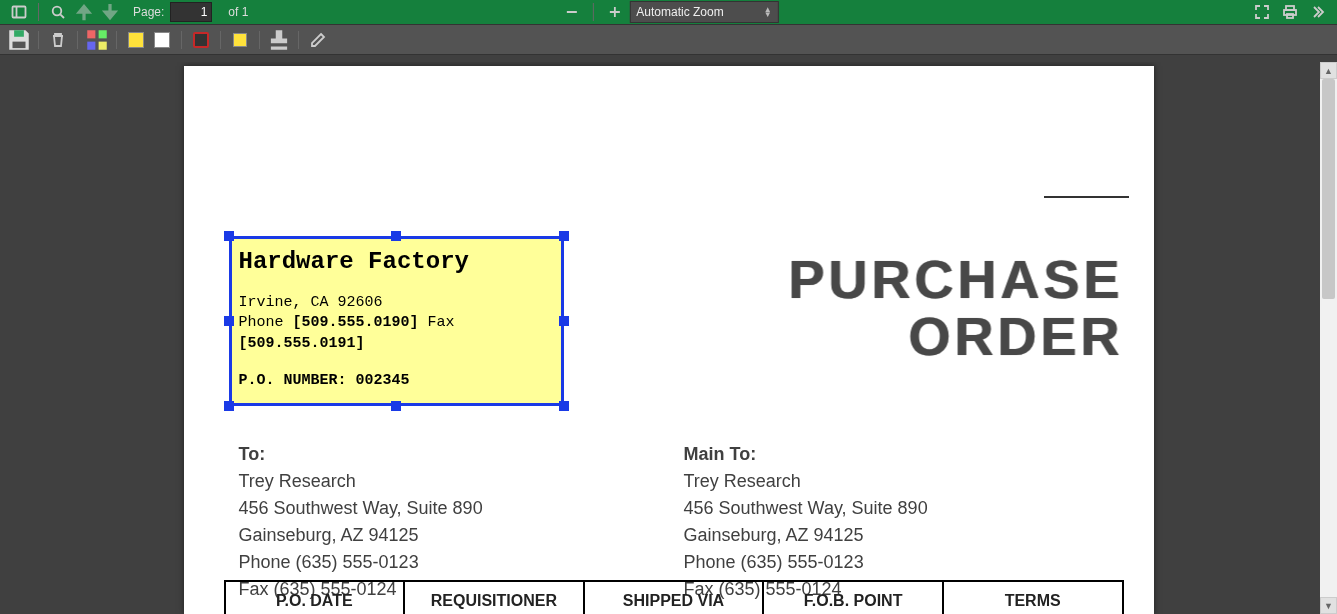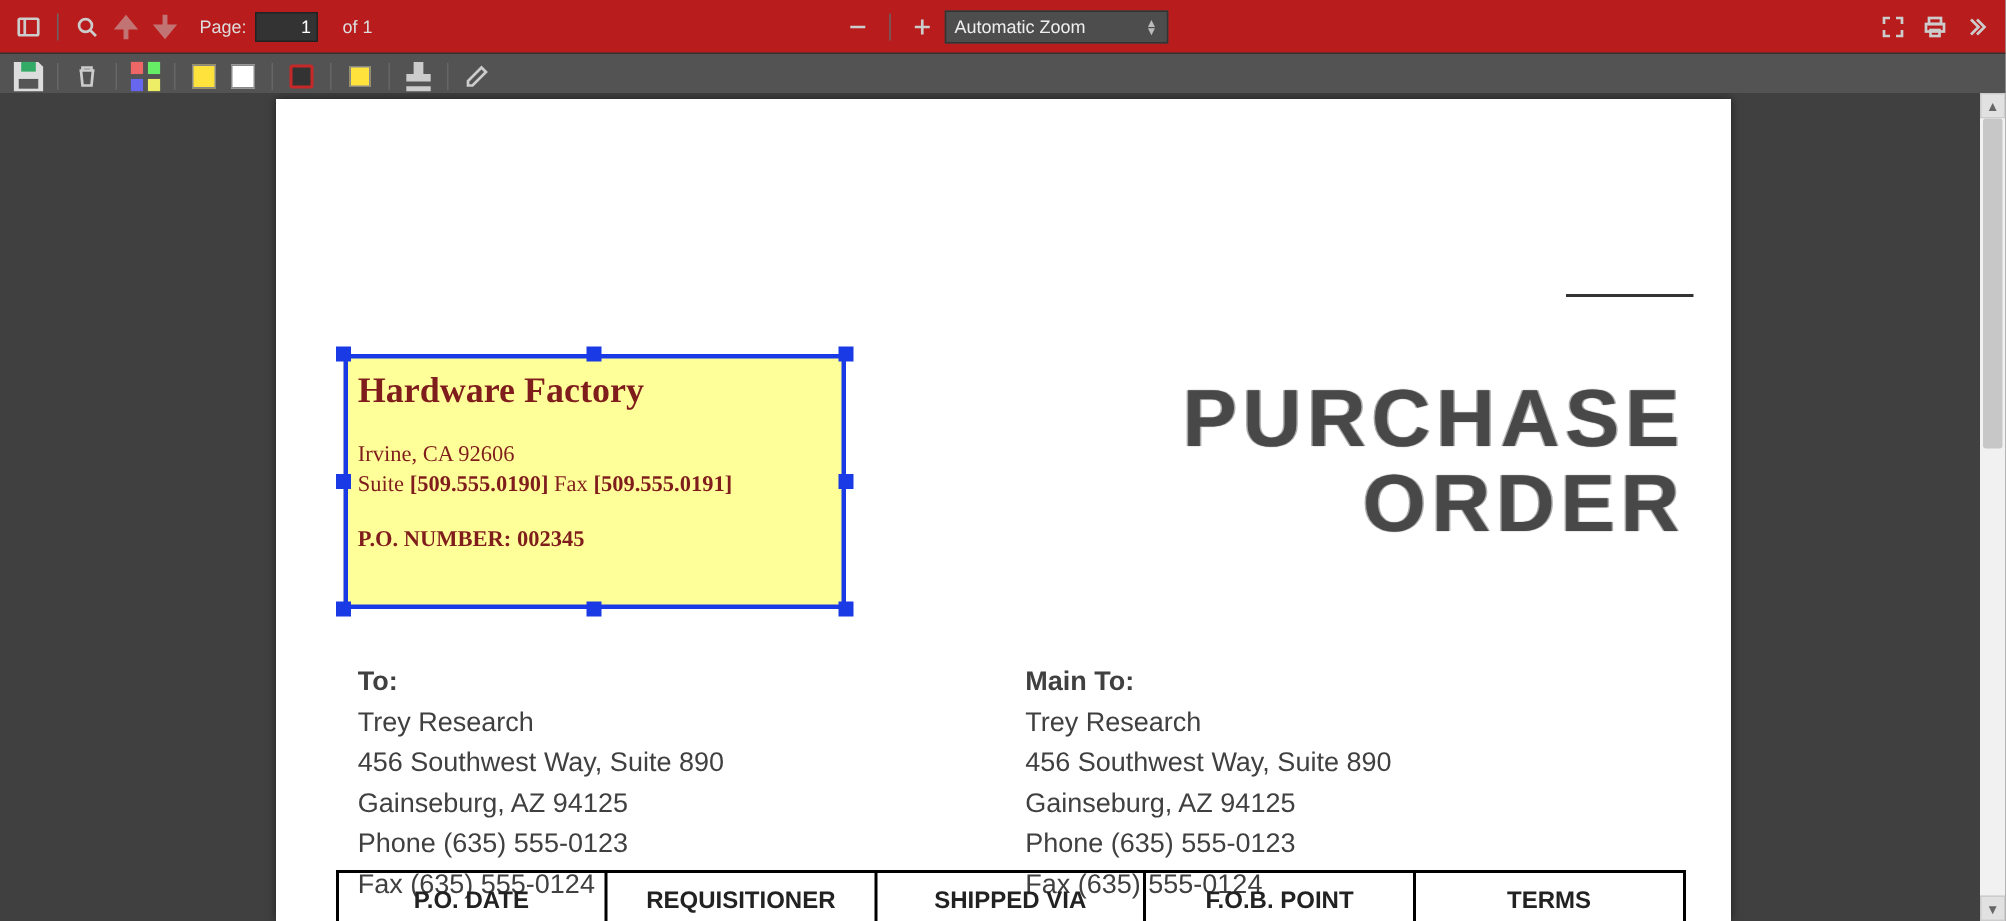--- a/index.html
+++ b/index.html
@@ -1,19 +1,19 @@
 <!DOCTYPE html>
 <html><head>
 <meta charset="utf-8">
 <style>
   * { margin:0; padding:0; box-sizing:border-box; }
   body { font-family: Arial, Helvetica, sans-serif; background:#404040; width:1337px; height:614px; overflow:hidden; position:relative; }
 
   
-  .toolbar { background:#b91c1c; color:#ddd; font-size:12px; display:flex; align-items:center; height:36px; padding:0 6px; border-bottom:1px solid #333; position:relative; }
+  .toolbar { background:#15803d; color:#ddd; font-size:12px; display:flex; align-items:center; height:25px; padding:0 6px; border-bottom:1px solid #333; position:relative; }
   .toolbar.second { background:#535353; height:30px; }
   .tb-btn { width:26px; height:26px; display:flex; align-items:center; justify-content:center; cursor:pointer; border-radius:2px; color:#ddd; }
   .tb-sep { width:1px; height:18px; background:#666; margin:0 6px; }
   .page-label { margin:0 6px 0 10px; }
   .page-input { width:42px; height:20px; background:#333; border:1px solid #222; color:#fff; text-align:right; padding:0 4px; font-size:12px; }
   .page-of { margin-left:16px; }
   .tb-center { position:absolute; left:50%; transform:translateX(-50%); display:flex; align-items:center; gap:2px; }
   .zoom-select { height:22px; background:#4d4d4d; border:1px solid #333; color:#eee; font-size:12px; display:flex; align-items:center; padding:0 6px; gap:40px; cursor:pointer; }
   .zoom-caret { display:flex; flex-direction:column; line-height:5px; font-size:8px; color:#bbb; }
   .tb-right { margin-left:auto; display:flex; align-items:center; gap:2px; }
@@ -35,21 +35,21 @@
   .page { margin-top:4px; width:970px; background:#fff; box-shadow:0 0 6px rgba(0,0,0,.5); position:relative; color:#222; }
   .page .scanmark { position:absolute; top:130px; right:25px; width:85px; border-top:2px solid #333; }
 
   
   .vendor-sel { position:absolute; left:45px; top:170px; width:335px; height:170px; }
   .vendor-hl { position:absolute; inset:0; background:#ffff99; border:3px solid #1a3ae6; }
   .handle { position:absolute; width:10px; height:10px; background:#1a3ae6; }
   .h-tl{top:-5px; left:-5px;} .h-tr{top:-5px; right:-5px;} .h-bl{bottom:-5px; left:-5px;} .h-br{bottom:-5px; right:-5px;}
   .h-tc{top:-5px; left:calc(50% - 5px);} .h-bc{bottom:-5px; left:calc(50% - 5px);}
   .h-lc{left:-5px; top:calc(50% - 5px);} .h-rc{right:-5px; top:calc(50% - 5px);}
-  .vendor-txt { position:absolute; inset:0; padding:12px 1px 8px 10px; color:#7f1d1d; font-family: Liberation Serif, serif; }
+  .vendor-txt { position:absolute; inset:0; padding:12px 1px 8px 10px; color:#000000; font-family: Liberation Mono, monospace; }
   .vendor-txt .name { font-size:24px; font-weight:bold; margin-bottom:18px; }
   .vendor-txt .line { font-size:15px; line-height:1.35; }
   .vendor-txt .po  { font-size:15px; font-weight:bold; margin-top:18px; }
 
   
   .po-title { position:absolute; right:30px; top:185px; text-align:right; font-family: Arial, sans-serif; font-weight:900; font-size:54px; letter-spacing:4px; line-height:1.05; color:#3a3a3a;
               text-shadow: 0 0 1px #999, 1px 0 0 #bbb, -1px 0 0 #bbb; filter:contrast(80%) blur(.2px); }
 
   
   .addr { position:absolute; font-size:18px; line-height:1.5; color:#404040; }
@@ -206,21 +206,21 @@
       <div class="handle h-tr"></div>
       <div class="handle h-lc"></div>
       <div class="handle h-rc"></div>
       <div class="handle h-bl"></div>
       <div class="handle h-bc"></div>
       <div class="handle h-br"></div>
       <div class="vendor-txt">
         <div class="name">Hardware Factory</div>
         <div class="line">Irvine, CA 92606</div>
         <div class="line">
-          <span>Suite </span><b>[509.555.0190]</b><span>  Fax </span><b>[509.555.0191]</b>
+          <span>Phone </span><b>[509.555.0190]</b><span>  Fax </span><b>[509.555.0191]</b>
         </div>
         <div class="po">
           <span>P.O. NUMBER: </span><span>002345</span>
         </div>
       </div>
     </div>
 
     <div class="po-title">
       <div>PURCHASE</div>
       <div>ORDER</div>

